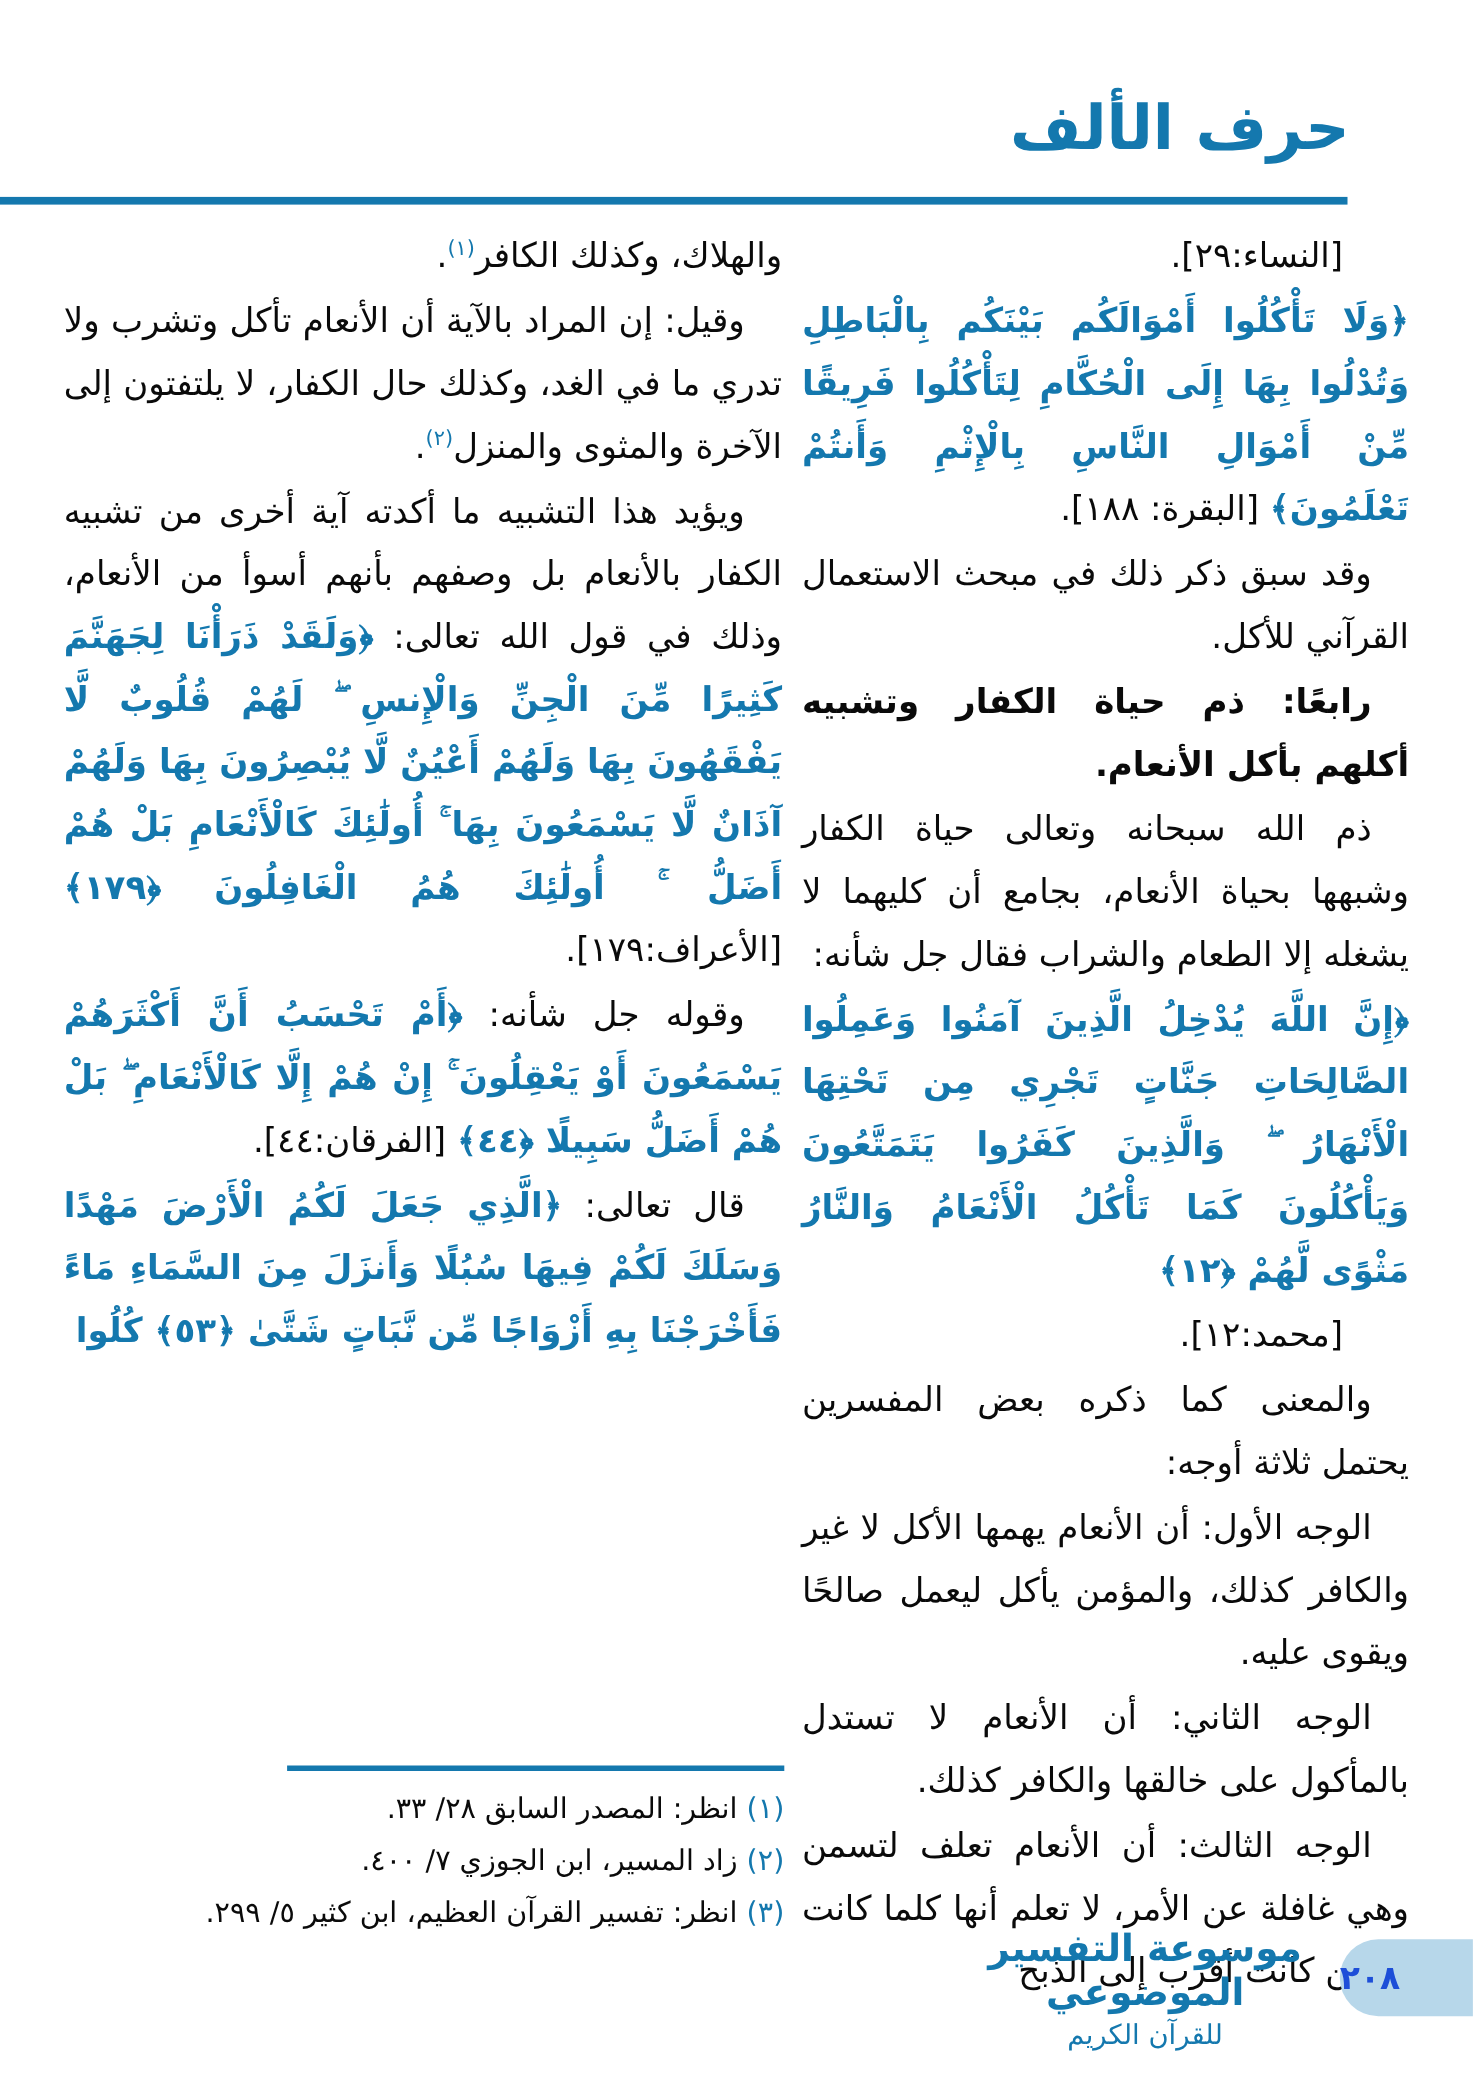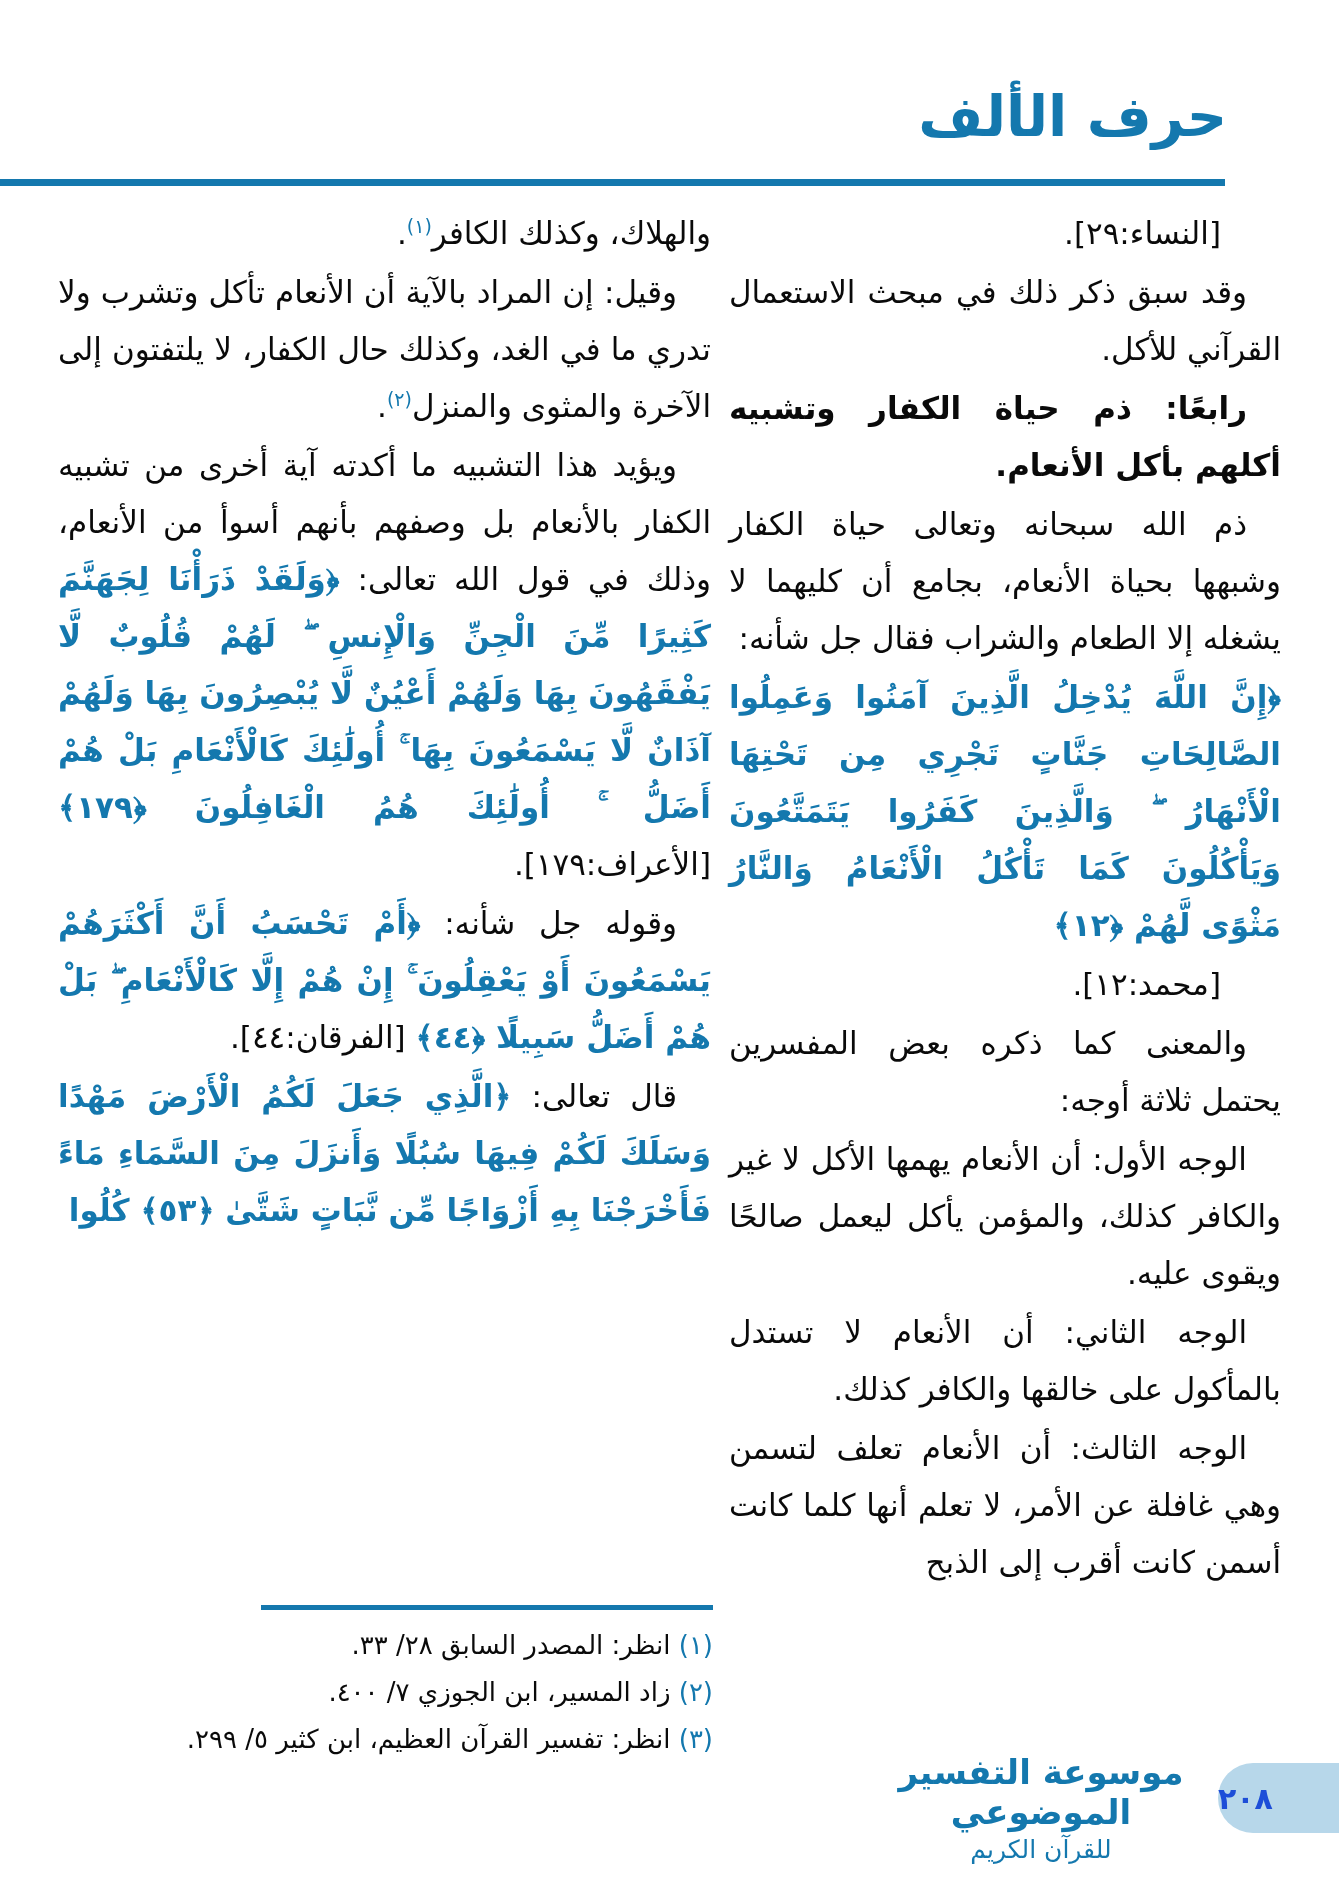--- a/index.html
+++ b/index.html
@@ -67,20 +67,21 @@
 </head>
 <body>
 
 <div>
 
   <div class="title">حرف الألف</div>
   <div class="rule"></div>
 
   <div class="col col-right">
     <p class="ref-line">[النساء:٢٩].</p>
+    <p class="noindent"><span class="quran">﴿وَلَا تَأْكُلُوا أَمْوَالَكُم بَيْنَكُم بِالْبَاطِلِ وَتُدْلُوا بِهَا إِلَى الْحُكَّامِ لِتَأْكُلُوا فَرِيقًا مِّنْ أَمْوَالِ النَّاسِ بِالْإِثْمِ وَأَنتُمْ تَعْلَمُونَ﴾</span><span class="ref"> [البقرة: ١٨٨].</span></p>
     <p class="prose">وقد سبق ذكر ذلك في مبحث الاستعمال القرآني للأكل.</p>
     <p class="heading">رابعًا: ذم حياة الكفار وتشبيه أكلهم بأكل الأنعام.</p>
     <p class="prose">ذم الله سبحانه وتعالى حياة الكفار وشبهها بحياة الأنعام، بجامع أن كليهما لا يشغله إلا الطعام والشراب فقال جل شأنه:</p>
     <p class="quran noindent">﴿إِنَّ اللَّهَ يُدْخِلُ الَّذِينَ آمَنُوا وَعَمِلُوا الصَّالِحَاتِ جَنَّاتٍ تَجْرِي مِن تَحْتِهَا الْأَنْهَارُ ۖ وَالَّذِينَ كَفَرُوا يَتَمَتَّعُونَ وَيَأْكُلُونَ كَمَا تَأْكُلُ الْأَنْعَامُ وَالنَّارُ مَثْوًى لَّهُمْ ﴿١٢﴾</p>
     <p class="ref-line">[محمد:١٢].</p>
     <p class="prose">والمعنى كما ذكره بعض المفسرين يحتمل ثلاثة أوجه:</p>
     <p class="prose">الوجه الأول: أن الأنعام يهمها الأكل لا غير والكافر كذلك، والمؤمن يأكل ليعمل صالحًا ويقوى عليه.</p>
     <p class="prose">الوجه الثاني: أن الأنعام لا تستدل بالمأكول على خالقها والكافر كذلك.</p>
     <p class="prose">الوجه الثالث: أن الأنعام تعلف لتسمن وهي غافلة عن الأمر، لا تعلم أنها كلما كانت أسمن كانت أقرب إلى الذبح</p>
   </div>

